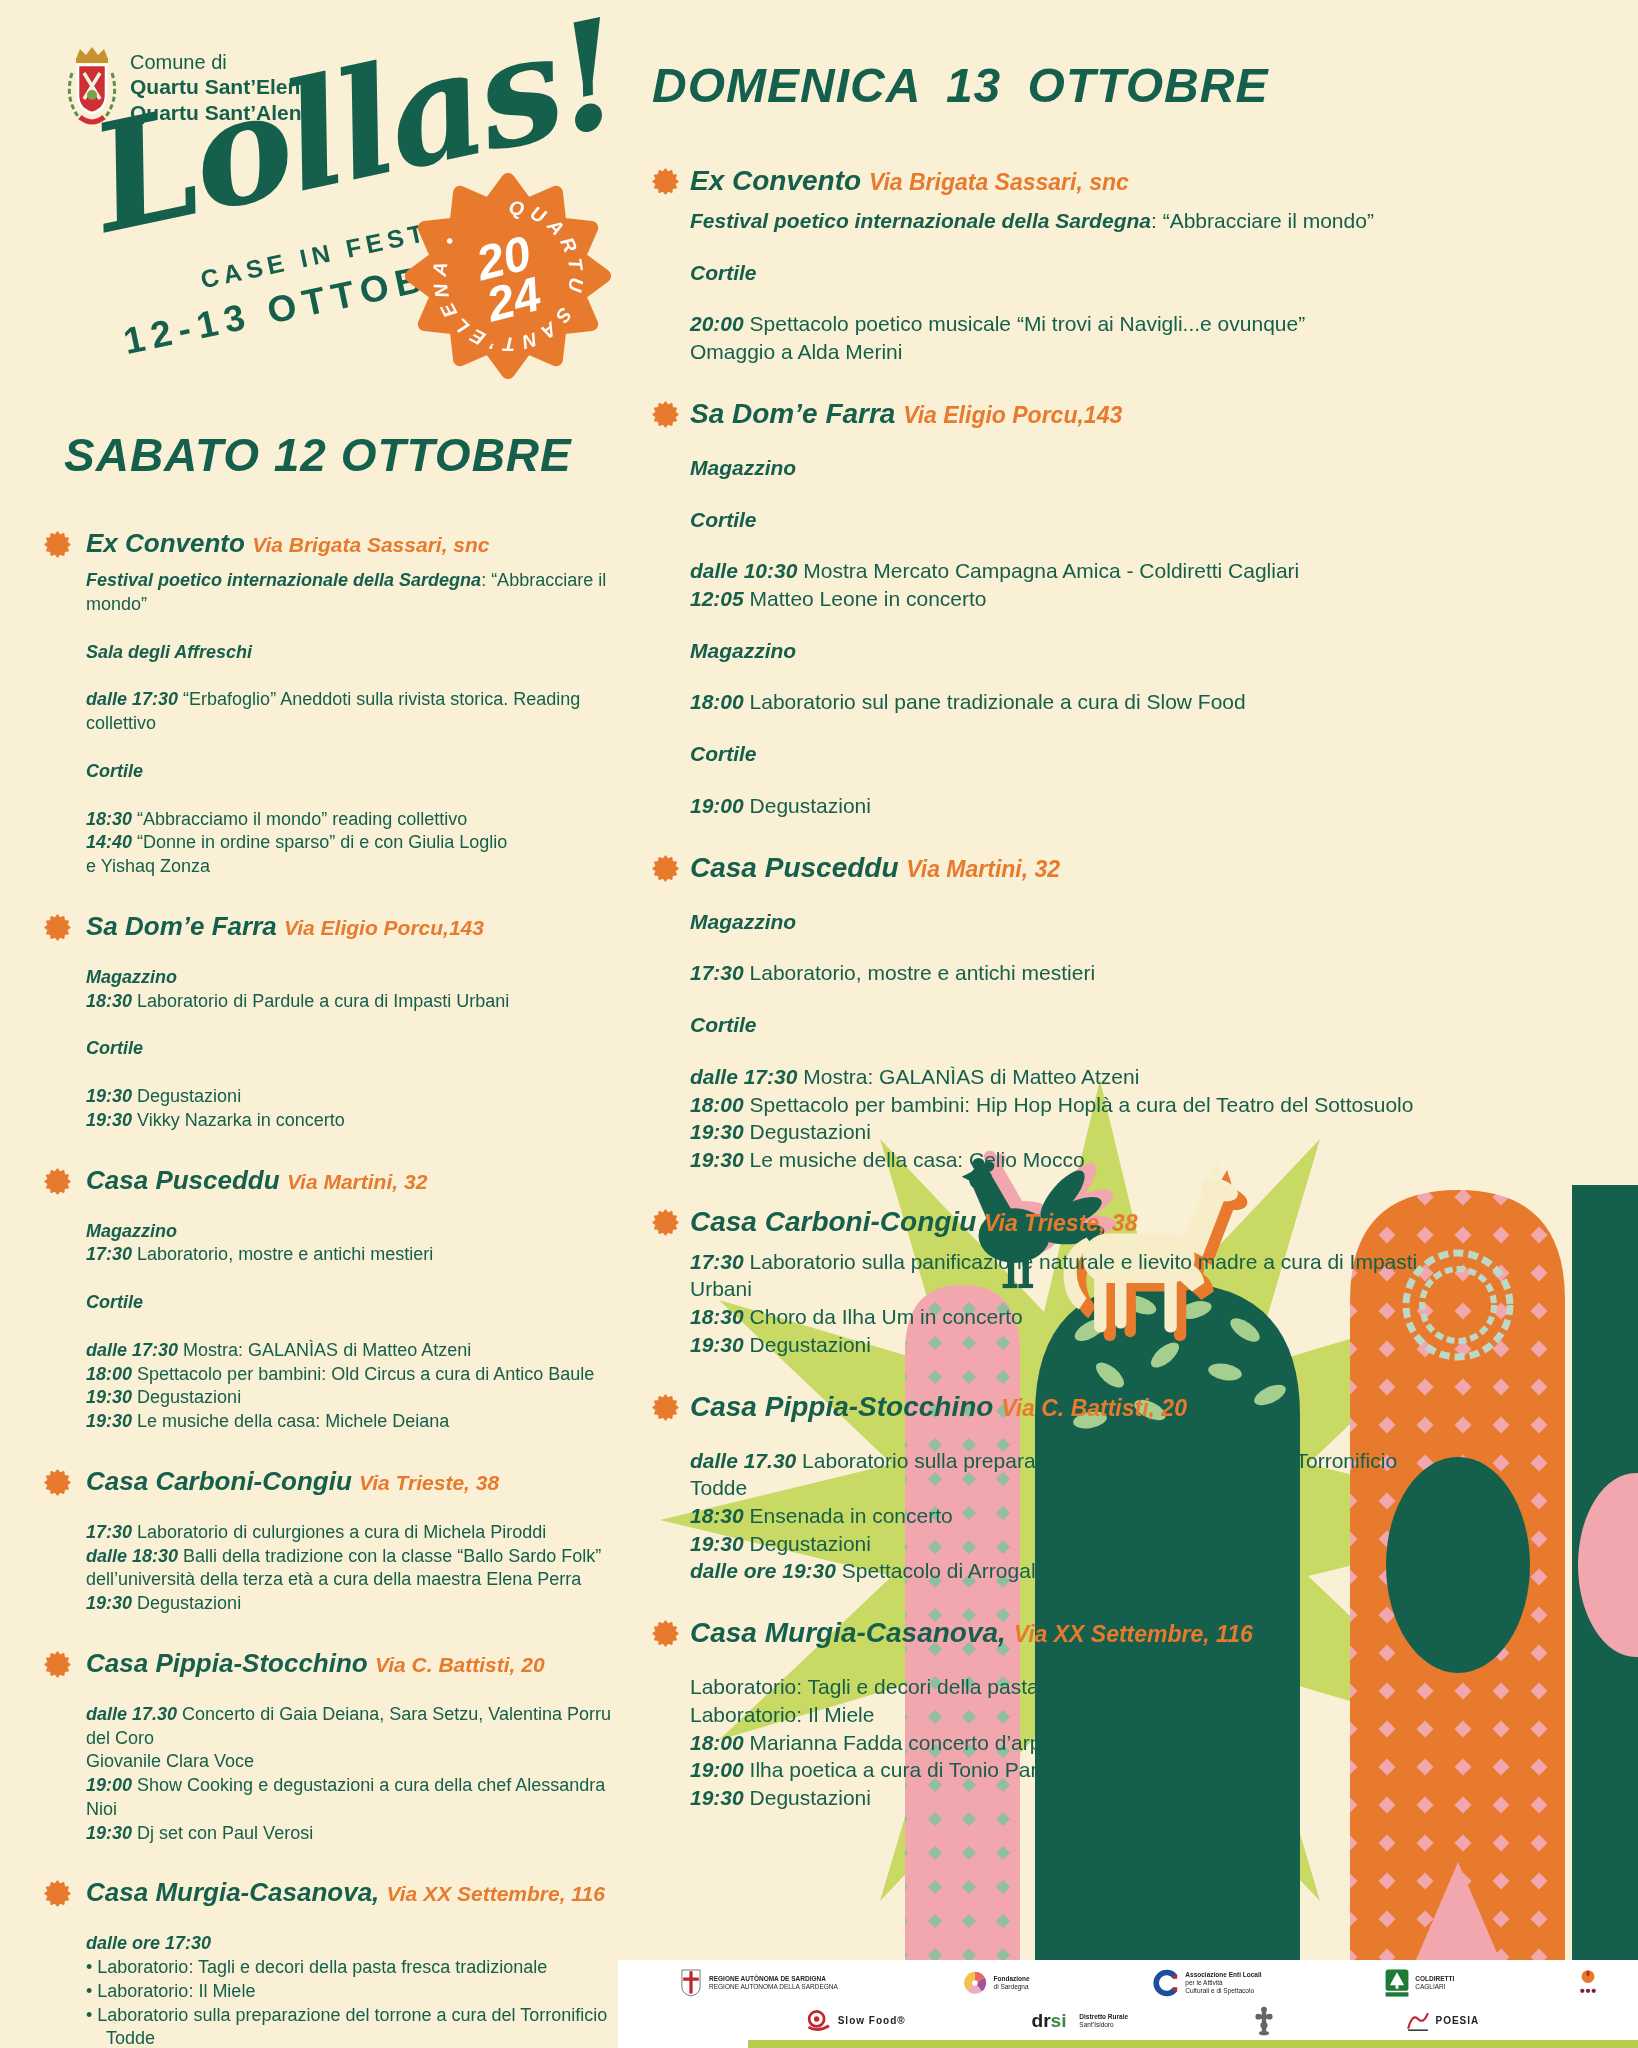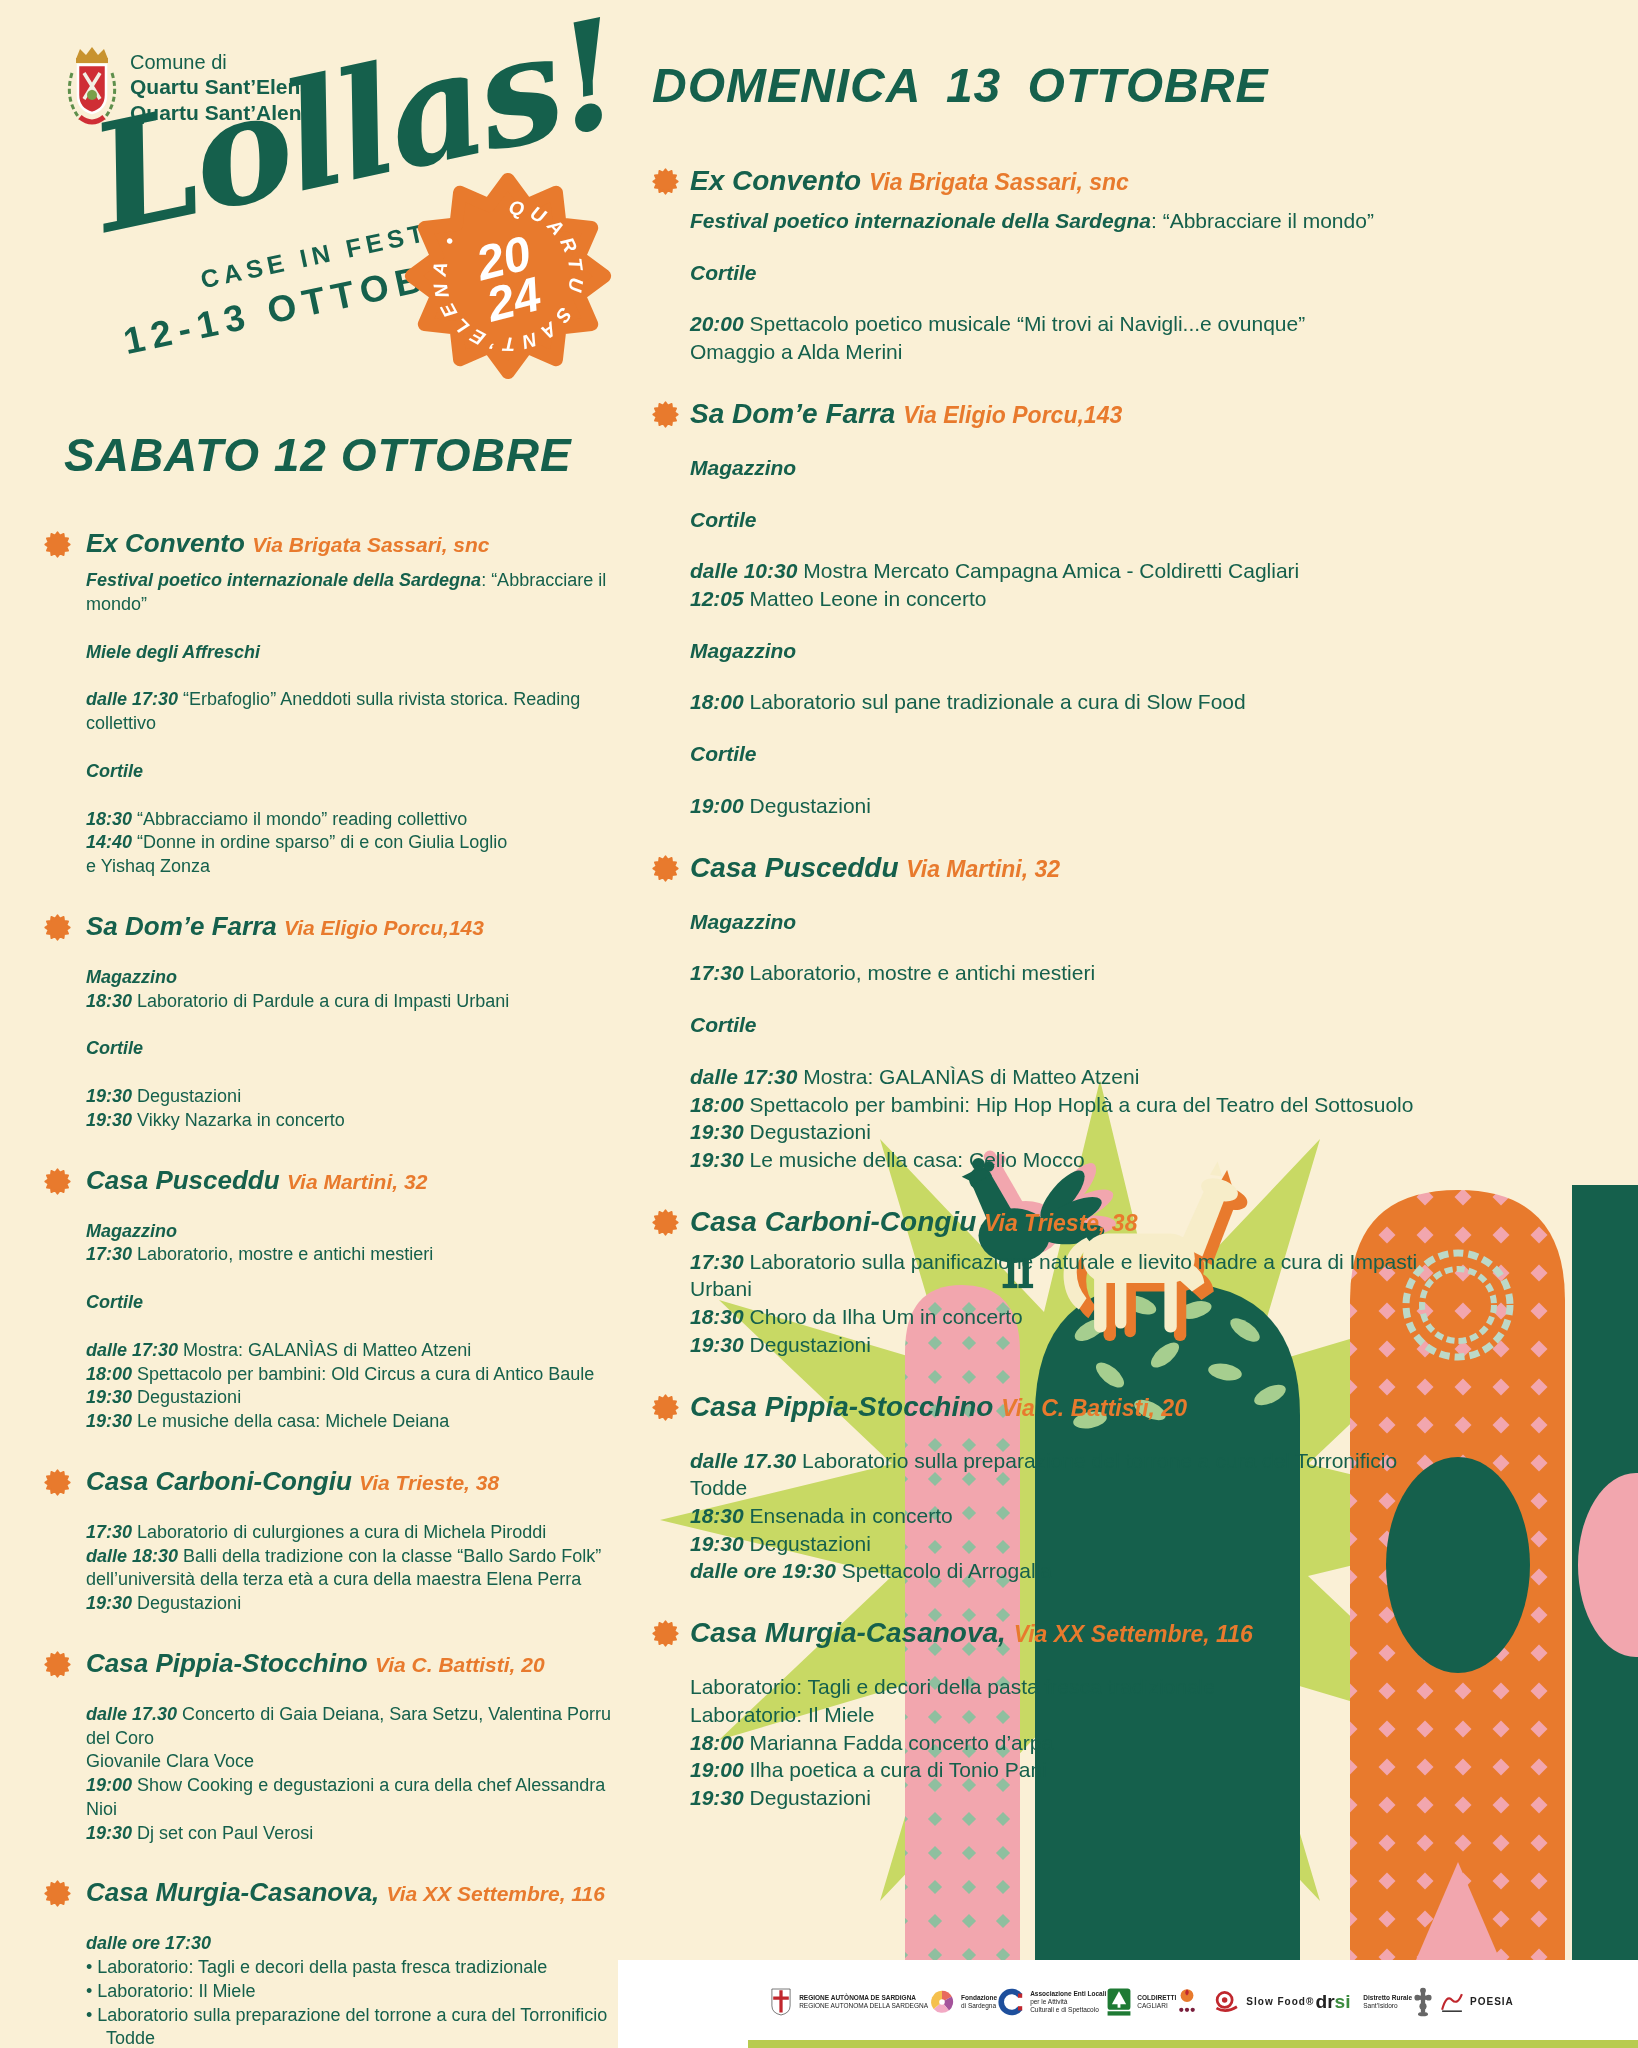--- a/index.html
+++ b/index.html
@@ -61,21 +61,21 @@
   .dbold{font-weight:bold;font-style:italic;}
   .time{font-weight:bold;font-style:italic;}
   .etxt{white-space:pre-line;}
   .b-bullet{padding-left:20px;text-indent:-20px;}
   .b-bullet::before{content:"• ";}
   
   .illus{position:absolute;left:0;top:0;width:1638px;height:2048px;z-index:1;pointer-events:none;}
   
   .footer{
     position:absolute;left:618px;top:1960px;right:0;bottom:0;background:#ffffff;z-index:3;
-    display:flex;justify-content:center;gap:8px;padding:6px 34px 10px 60px;
+    display:flex;flex-direction:column;justify-content:center;gap:8px;padding:6px 34px 10px 60px;
   }
   .frow{display:flex;align-items:center;justify-content:space-between;}
   .frow2{justify-content:space-evenly;}
   .flogo{display:flex;align-items:center;gap:5px;}
   .flogo svg{flex:0 0 auto;}
   .flines{display:flex;flex-direction:column;line-height:1.2;}
   .flines span{font-size:6.5px;color:#222;}
   .flines span:first-child{font-weight:bold;}
   .flines.big span{font-size:10px;letter-spacing:1px;}
   .strip{position:absolute;left:748px;top:2040px;right:0;height:8px;background:var(--strip);z-index:4;}
@@ -218,21 +218,21 @@
 </header>
 
 <section class="col col-left">
   <h1>SABATO 12 OTTOBRE</h1>
   <div>
       <section class="venue">
         <h2 class="venue-head"><svg class="seal" viewBox="-110 -110 220 220">
             <use href="#sealstar"></use>
           </svg><span class="vname">Ex Convento</span> <span class="vaddr">Via Brigata Sassari, snc</span></h2>
         <p class="b-desc"><span class="dbold">Festival poetico internazionale della Sardegna</span><span class="etxt">: “Abbracciare il mondo”</span></p>
-        <p class="b-room gap">Miele degli Affreschi</p>
+        <p class="b-room gap">Sala degli Affreschi</p>
         <p class="b-event gap"><span class="time">dalle 17:30</span> <span class="etxt">“Erbafoglio” Aneddoti sulla rivista storica. Reading
 collettivo</span></p>
         <p class="b-room gap">Cortile</p>
         <p class="b-event gap"><span class="time">18:30</span> <span class="etxt">“Abbracciamo il mondo” reading collettivo</span></p>
         <p class="b-event"><span class="time">14:40</span> <span class="etxt">“Donne in ordine sparso” di e con Giulia Loglio
 e Yishaq Zonza</span></p>
       </section>
       <section class="venue">
         <h2 class="venue-head"><svg class="seal" viewBox="-110 -110 220 220">
             <use href="#sealstar"></use>

